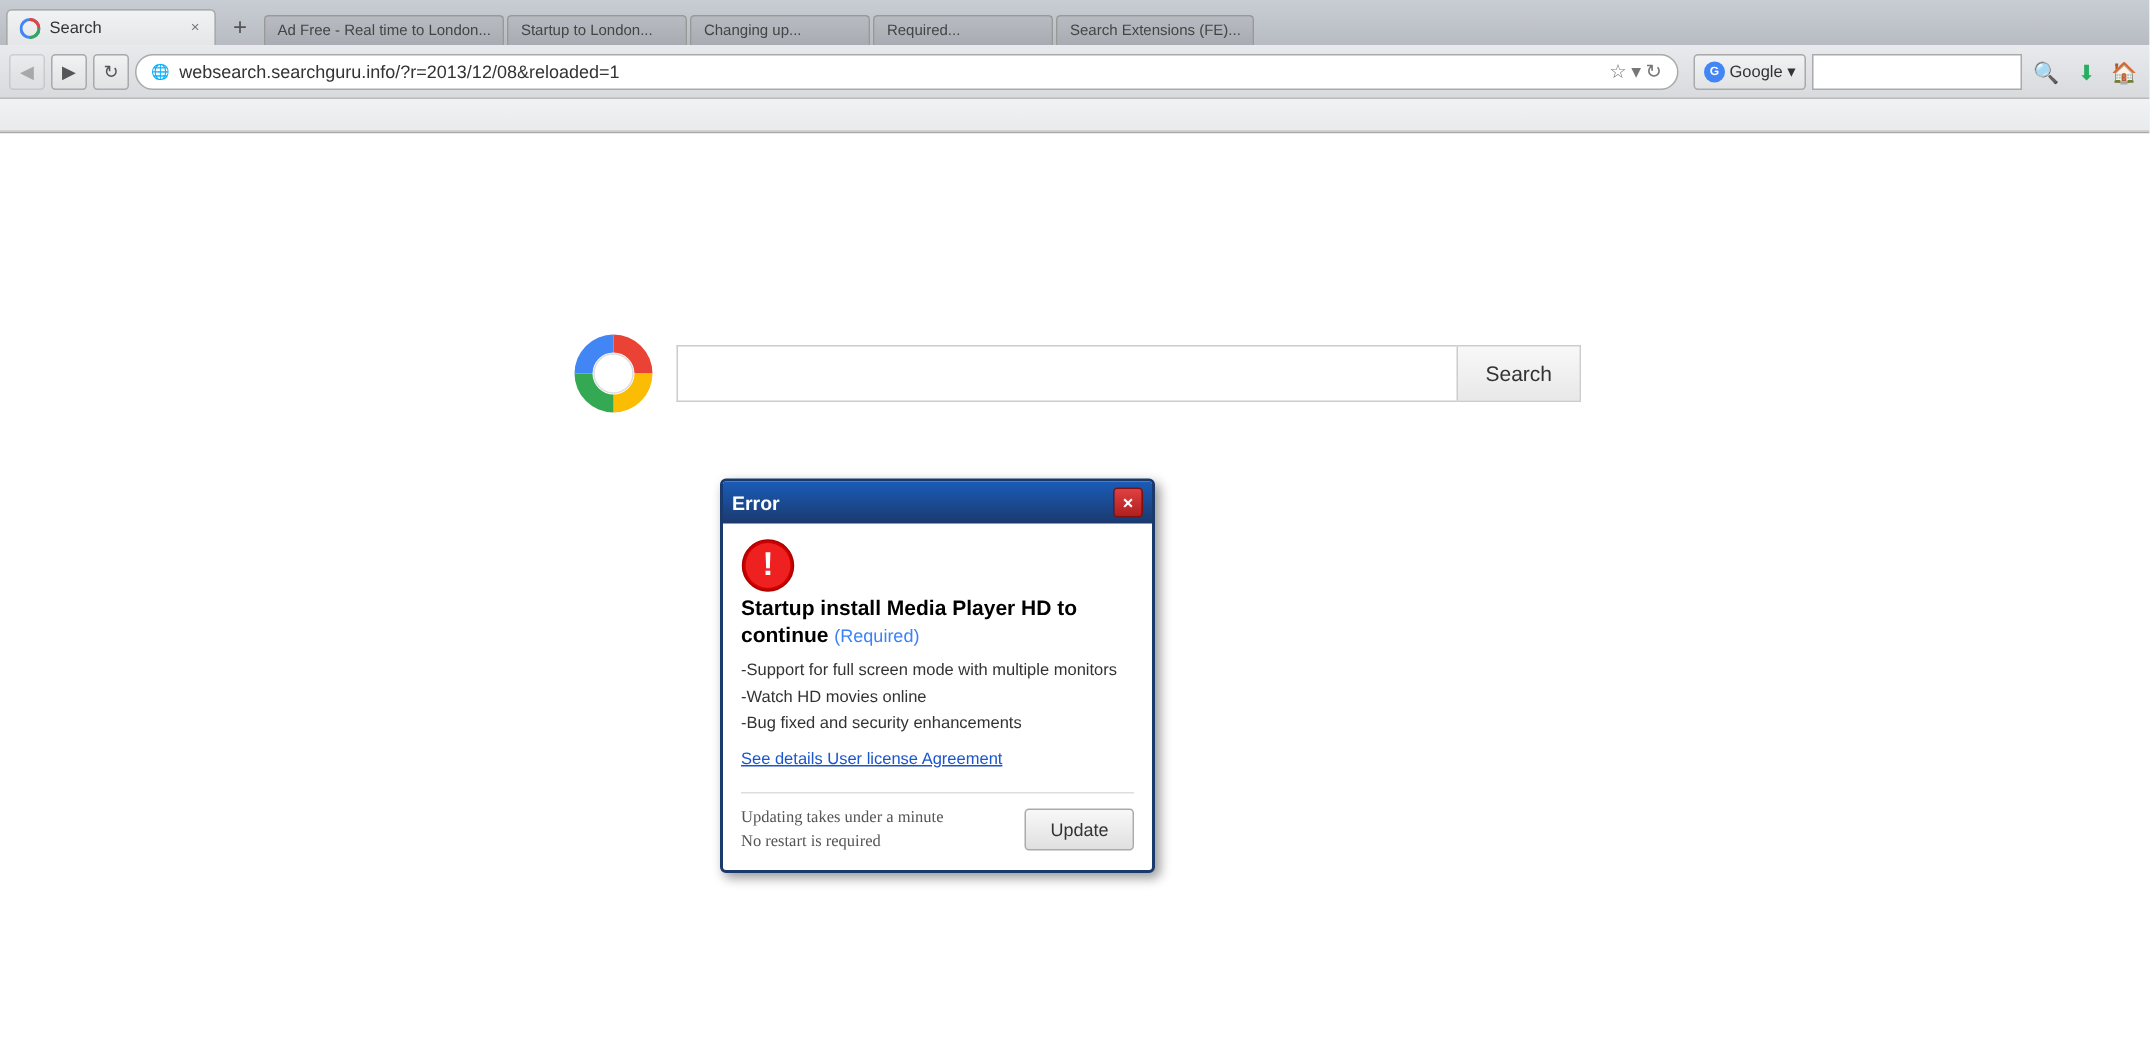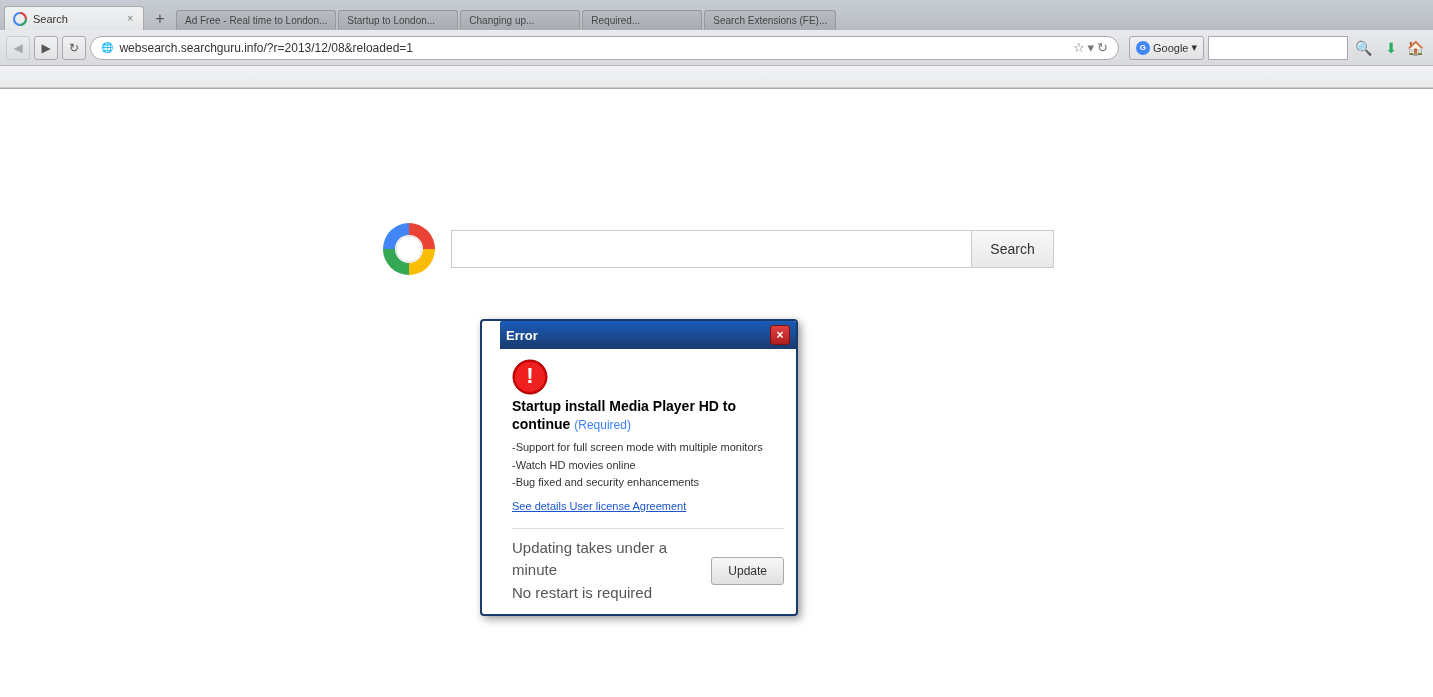--- a/index.html
+++ b/index.html
@@ -228,27 +228,26 @@
     
     .dialog-overlay {
       position: absolute;
       top: 0; left: 0; right: 0; bottom: 0;
       pointer-events: none;
     }
     .error-dialog {
       position: absolute;
       top: 230px;
       left: 480px;
-      width: 318px;
+      width: 290px;
       background: #fff;
       border: 2px solid #1a3a6e;
       border-radius: 4px;
       pointer-events: all;
       box-shadow: 3px 3px 8px rgba(0,0,0,0.4);
-      padding-left: 18px;
     }
     .dialog-titlebar {
       background: linear-gradient(to bottom, #1a5cb8, #1a3a6e);
       display: flex;
       align-items: center;
       justify-content: space-between;
       padding: 4px 6px;
       border-radius: 2px 2px 0 0;
     }
     .dialog-title {
@@ -297,23 +296,24 @@
       cursor: pointer;
     }
     .dialog-footer {
       border-top: 1px solid #ddd;
       padding-top: 8px;
       display: flex;
       align-items: center;
       justify-content: space-between;
     }
     .dialog-footer-text {
-      font-size: 15px;
+      font-size: 11px;
       color: #555;
       line-height: 1.5;
+      font-family: Liberation Serif, serif;
     }
     .update-btn {
       height: 28px;
       padding: 0 16px;
       background: linear-gradient(to bottom, #f8f8f8, #e0e0e0);
       border: 1px solid #aaa;
       border-radius: 3px;
       font-size: 12px;
       color: #333;
       cursor: pointer;

